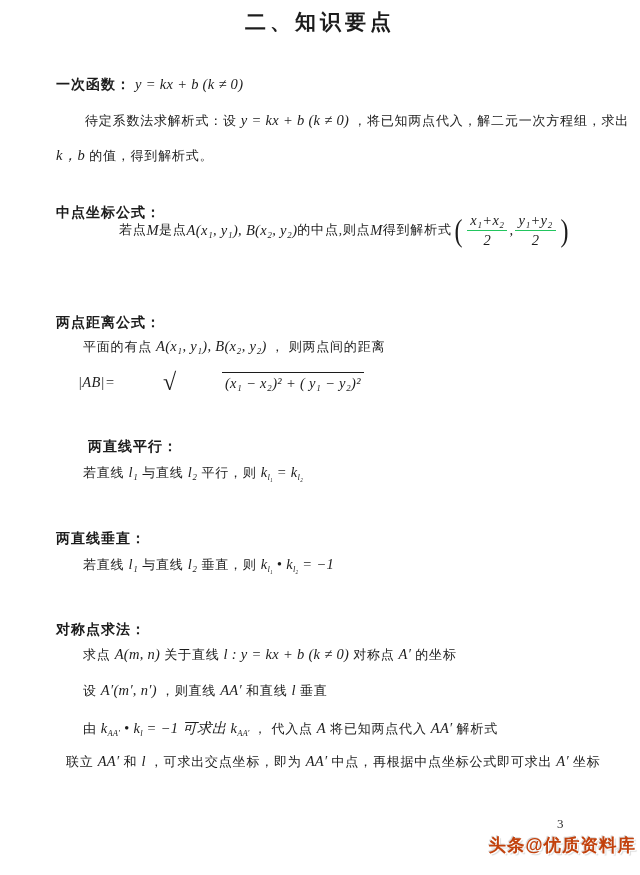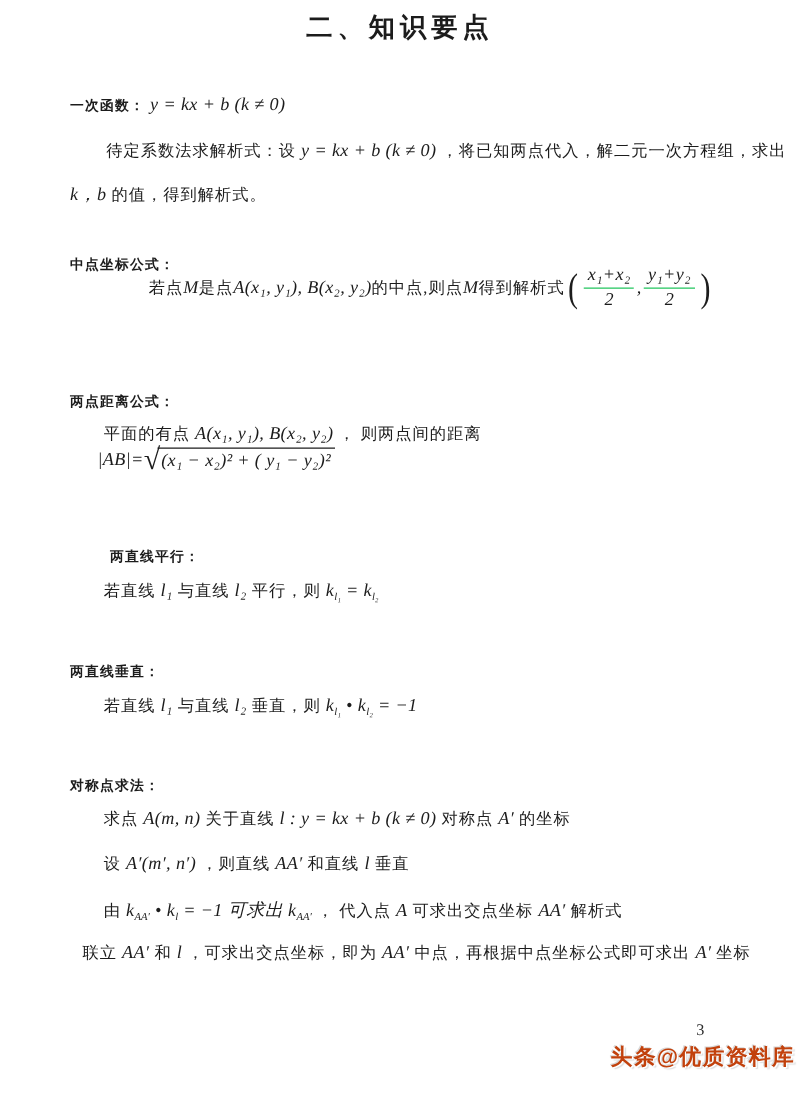--- a/index.html
+++ b/index.html
@@ -4,21 +4,21 @@
 <style>
   html,body{margin:0;padding:0;background:#ffffff;}
   .page{
     position:relative;width:640px;height:858px;background:#ffffff;
     font-family:"Liberation Serif","DejaVu Serif",serif;color:#1c1c1c;
     overflow:hidden;
   }
   .line{position:absolute;font-size:13px;letter-spacing:0.8px;white-space:nowrap;}
   .flexline{display:flex;align-items:center;}
   .cn{font-style:normal;}
-  .hdr{font-weight:bold;font-size:11px;letter-spacing:1px;}
+  .hdr{font-weight:bold;font-size:14px;letter-spacing:1px;}
   .title{
     position:absolute;top:8px;left:0;width:100%;text-align:center;
     font-size:21px;font-weight:bold;letter-spacing:4px;
   }
   .math{font-style:italic;font-size:14.5px;letter-spacing:0.3px;font-family:"Liberation Serif","DejaVu Serif",serif;}
   sub.msub{font-style:italic;font-size:8.5px;letter-spacing:0;vertical-align:-3px;}
   .frac{display:inline-block;text-align:center;vertical-align:middle;margin:0 2px;}
   .frac .num{display:block;border-bottom:1px solid #22c55e;padding:0 3px 1px 3px;line-height:1.15;}
   .frac .den{display:block;padding-top:1px;line-height:1.15;}
   .bigparen{font-size:32px;font-weight:400;font-style:normal;line-height:1;margin:0 1px;transform:scaleX(0.75);display:inline-block;}
@@ -78,21 +78,21 @@
   </div>
 
   <div class="line hdr" style="top:314px;left:56px;">两点距离公式：</div>
 
   <div class="line" style="top:338px;left:83px;">
     <span class="cn">平面的有点 </span>
     <span class="math">A(x₁, y₁), B(x₂, y₂)</span>
     <span class="cn">， 则两点间的距离</span>
   </div>
 
-  <div class="line flexline" style="top:356px;left:78px;">
+  <div class="line flexline" style="top:370px;left:78px;gap:48px;">
     <span class="math">|AB|=</span>
     <span class="sqrtsym">√</span>
     <span class="radicand math">(x₁ − x₂)² + ( y₁ − y₂)²</span>
   </div>
 
   <div class="line hdr" style="top:438px;left:56px;padding-left:32px;">两直线平行：</div>
 
   <div class="line" style="top:464px;left:83px;">
     <span class="cn">若直线 </span>
     <span class="math">l₁</span>
@@ -142,21 +142,21 @@
 
   <div class="line" style="top:719px;left:83px;">
     <span class="cn">由 </span>
     <span class="math">k</span><sub class="msub">AA′</sub>
     <span class="math">•</span>
     <span class="math">k</span><sub class="msub">l</sub>
     <span class="math"> = −1 可求出 </span>
     <span class="math">k</span><sub class="msub">AA′</sub>
     <span class="cn">， 代入点 </span>
     <span class="math">A</span>
-    <span class="cn"> 可求出交点坐标 </span>
+    <span class="cn"> 将已知两点代入 </span>
     <span class="math">AA′</span>
     <span class="cn"> 解析式</span>
   </div>
 
   <div class="line" style="top:753px;left:66px;">
     <span class="cn">联立 </span>
     <span class="math">AA′</span>
     <span class="cn"> 和 </span>
     <span class="math">l</span>
     <span class="cn">，可求出交点坐标，即为 </span>

